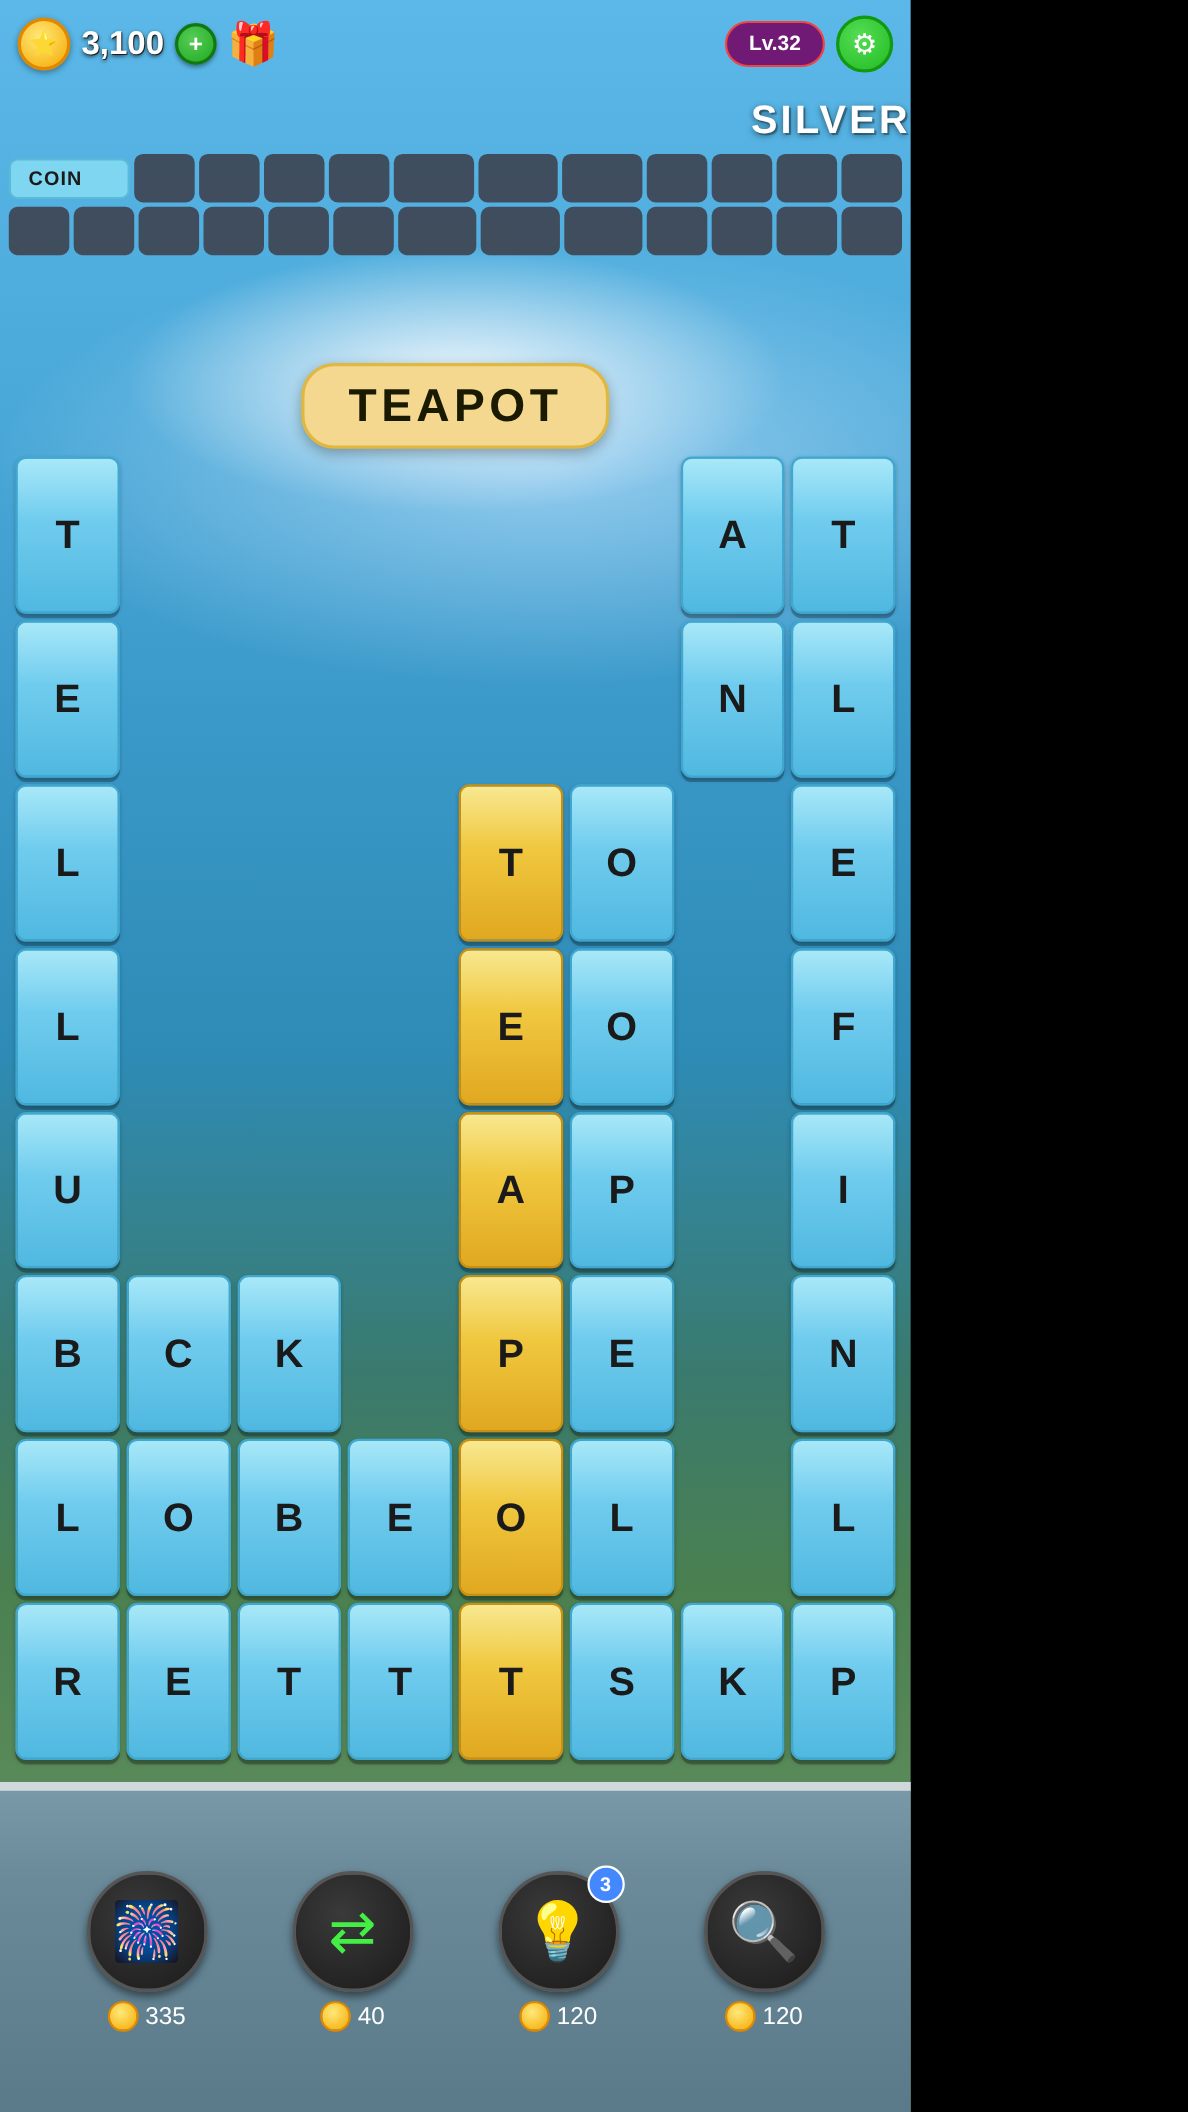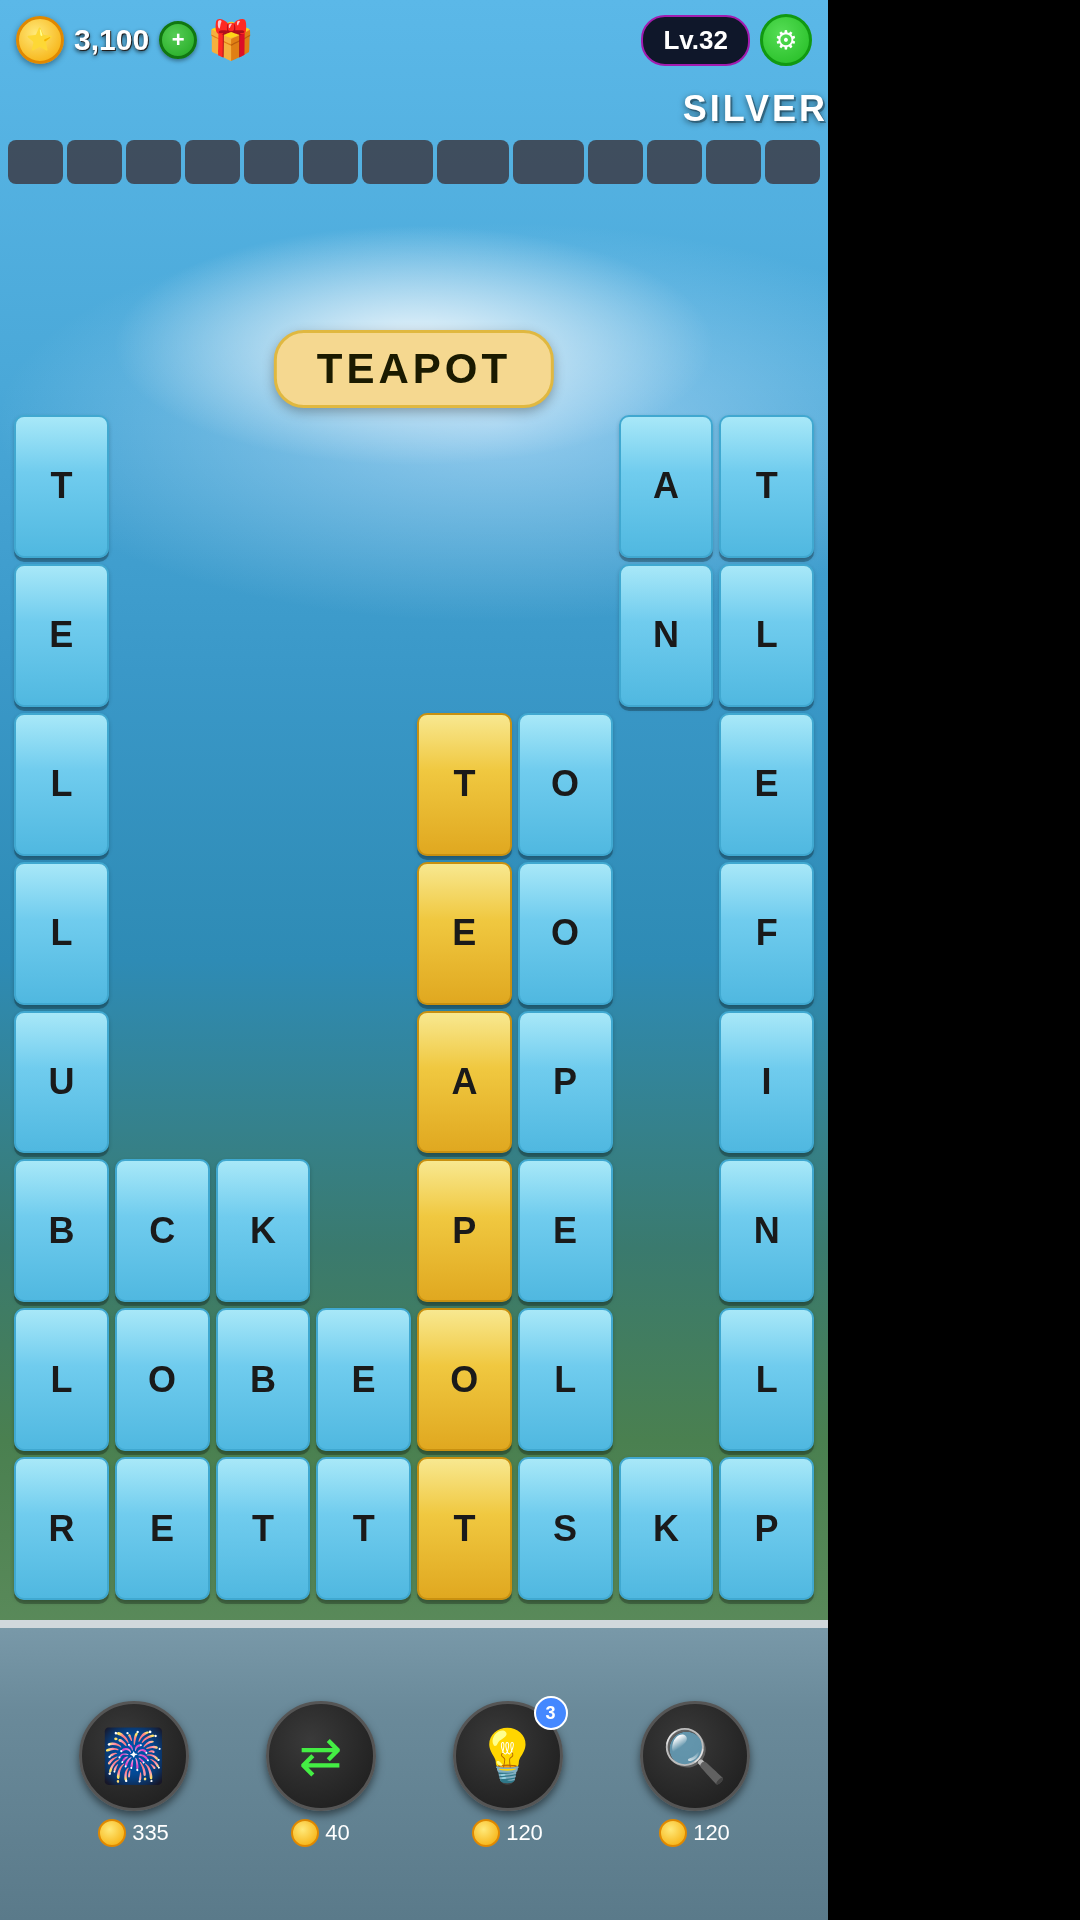--- a/index.html
+++ b/index.html
@@ -90,27 +90,27 @@
       font-size: 38px;
     }
 
     .header-right {
       display: flex;
       align-items: center;
       gap: 10px;
     }
 
     .level-badge {
-      background: #0f172a;
+      background: #701a75;
       border-radius: 24px;
       padding: 8px 20px;
-      font-size: 26px;
-      font-weight: 900;
-      color: white;
-      border: 2px solid #a21caf;
+      font-size: 19px;
+      font-weight: 900;
+      color: white;
+      border: 2px solid #ef4444;
     }
 
     .settings-btn {
       width: 52px;
       height: 52px;
       background: radial-gradient(circle at 40% 35%, #55dd55, #22bb22);
       border-radius: 50%;
       border: 3px solid #119911;
       display: flex;
       align-items: center;
@@ -335,20 +335,34 @@
   <div class="header-right">
     <div class="level-badge">Lv.32</div>
     <div class="settings-btn">⚙</div>
   </div>
 </div>
 
 <div class="title">SILVER</div>
 
 <div class="word-slots-area">
 
+  <div class="row1">
+    <div class="found-word-badge slot-coin">COIN</div>
+    <div class="dark-slot" style="flex:1;max-width:55px"></div>
+    <div class="dark-slot" style="flex:1;max-width:55px"></div>
+    <div class="dark-slot" style="flex:1;max-width:55px"></div>
+    <div class="dark-slot" style="flex:1;max-width:55px"></div>
+    <div class="dark-slot" style="flex:1;max-width:80px"></div>
+    <div class="dark-slot" style="flex:1;max-width:80px"></div>
+    <div class="dark-slot" style="flex:1;max-width:80px"></div>
+    <div class="dark-slot" style="flex:1;max-width:55px"></div>
+    <div class="dark-slot" style="flex:1;max-width:55px"></div>
+    <div class="dark-slot" style="flex:1;max-width:55px"></div>
+    <div class="dark-slot" style="flex:1;max-width:55px"></div>
+  </div>
 
   <div class="row2">
     <div class="dark-slot" style="flex:1;max-width:55px"></div>
     <div class="dark-slot" style="flex:1;max-width:55px"></div>
     <div class="dark-slot" style="flex:1;max-width:55px"></div>
     <div class="dark-slot" style="flex:1;max-width:55px"></div>
     <div class="dark-slot" style="flex:1;max-width:55px"></div>
     <div class="dark-slot" style="flex:1;max-width:55px"></div>
     <div class="dark-slot" style="flex:1;max-width:80px"></div>
     <div class="dark-slot" style="flex:1;max-width:80px"></div>

